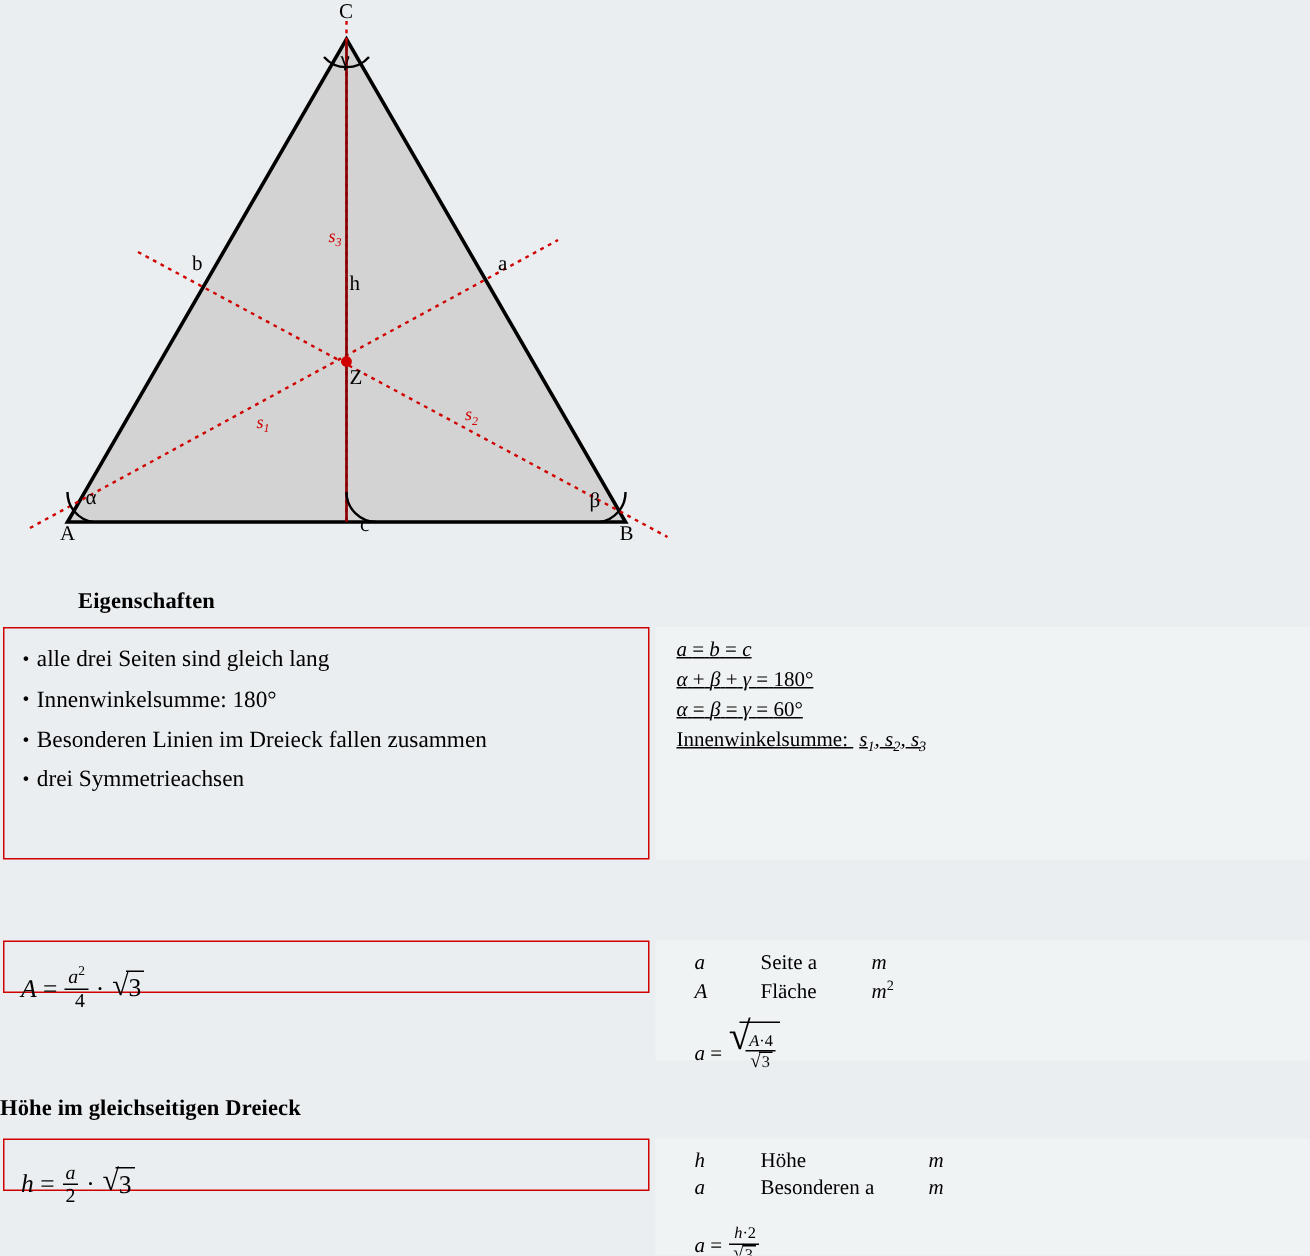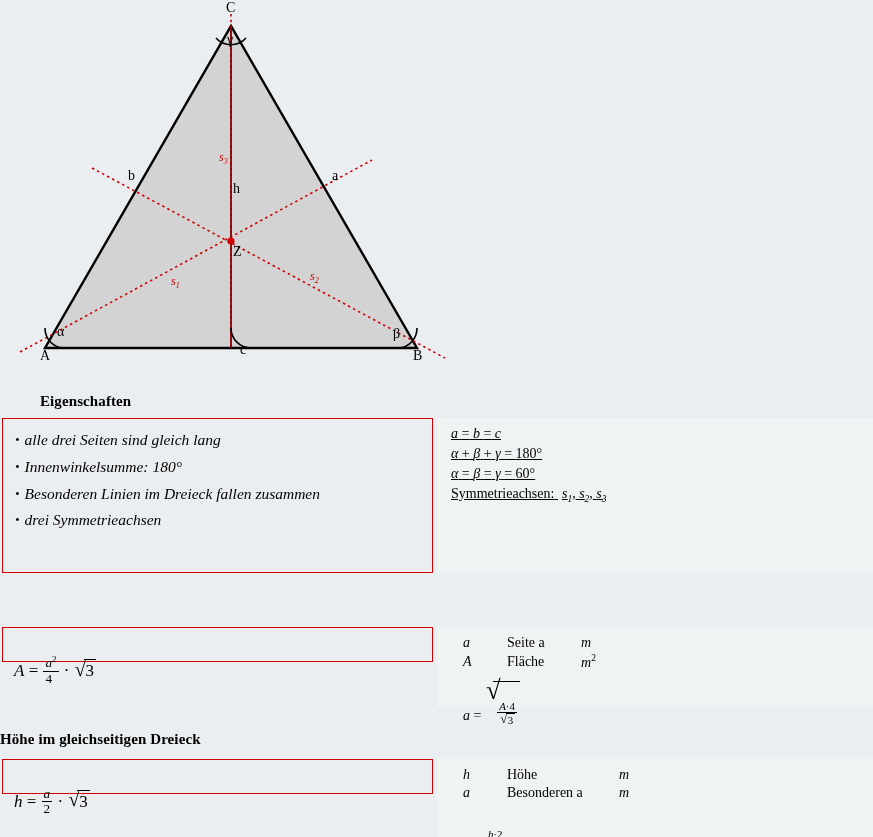--- a/index.html
+++ b/index.html
@@ -88,24 +88,24 @@
   .mn { font-family: "Liberation Serif", serif; font-style: normal; }
   .mo { font-family: "Liberation Serif", serif; font-style: normal; }
 
   sub.s { font-size: 0.68em; font-style: italic; }
   sup.s { font-size: 0.68em; font-style: normal; }
 
   
   .frac {
     display: inline-block;
     vertical-align: -0.48em;
-    text-align: left;
+    text-align: right;
     font-size: 0.78em;
     line-height: 1.08;
-    margin: 18px 1px;
+    margin: 6px 1px;
   }
   .frac .num { display: block; padding: 0 2px; }
   .frac .den { display: block; border-top: 1px solid #000; padding: 0 2px; }
 
   
   .sqrt {
     display: inline-block;
     position: relative;
     padding-left: 0.52em;
     margin-left: 1px;
@@ -201,44 +201,44 @@
       <text class="fig-label" x="57" y="336" font-size="11">α</text>
       <text class="fig-label" x="393" y="338" font-size="11">β</text>
       <text class="fig-label" x="227" y="44" font-size="11">γ</text>
 
       <text class="fig-label-red" x="171" y="285">s<tspan font-size="8" dy="3">1</tspan></text>
       <text class="fig-label-red" x="310" y="280">s<tspan font-size="8" dy="3">2</tspan></text>
       <text class="fig-label-red" x="219" y="161">s<tspan font-size="8" dy="3">3</tspan></text>
     </svg>
   </div>
 
-  <div class="section-heading" style="left:0px; top:393px;padding-left:40px;">Eigenschaften</div>
-
-  <div class="red-box" style="left:2px; top:418px; width:431px; height:155px;font-style:italic;">
+  <div class="section-heading" style="left:12px; top:393px;padding-left:40px;">Eigenschaften</div>
+
+  <div class="red-box" style="left:2px; top:418px; width:431px; height:155px;">
     <ul class="prop-list">
       <li><span class="bullet">•</span><span>alle drei Seiten sind gleich lang</span></li>
       <li><span class="bullet">•</span><span>Innenwinkelsumme: 180°</span></li>
       <li><span class="bullet">•</span><span>Besonderen Linien im Dreieck fallen zusammen</span></li>
       <li><span class="bullet">•</span><span>drei Symmetrieachsen</span></li>
     </ul>
   </div>
 
   <div class="side-panel" style="left:437px; top:418px; width:436px; height:155px;">
     <div class="side-lines">
       <div>
         <span class="mi">a</span> <span class="mo">=</span> <span class="mi">b</span> <span class="mo">=</span> <span class="mi">c</span>
       </div>
       <div>
         <span class="mi">α</span> <span class="mo">+</span> <span class="mi">β</span> <span class="mo">+</span> <span class="mi">γ</span> <span class="mo">=</span> <span class="mn">180°</span>
       </div>
       <div>
         <span class="mi">α</span> <span class="mo">=</span> <span class="mi">β</span> <span class="mo">=</span> <span class="mi">γ</span> <span class="mo">=</span> <span class="mn">60°</span>
       </div>
       <div>
-        <span>Symmetrieachsen:</span>
+        <span>Innenwinkelsumme:</span>
         <span style="padding-left:4px;">
           <span class="mi">s</span><sub class="s">1</sub><span class="mo">,</span>
           <span class="mi">s</span><sub class="s">2</sub><span class="mo">,</span>
           <span class="mi">s</span><sub class="s">3</sub>
         </span>
       </div>
     </div>
   </div>
 
 

